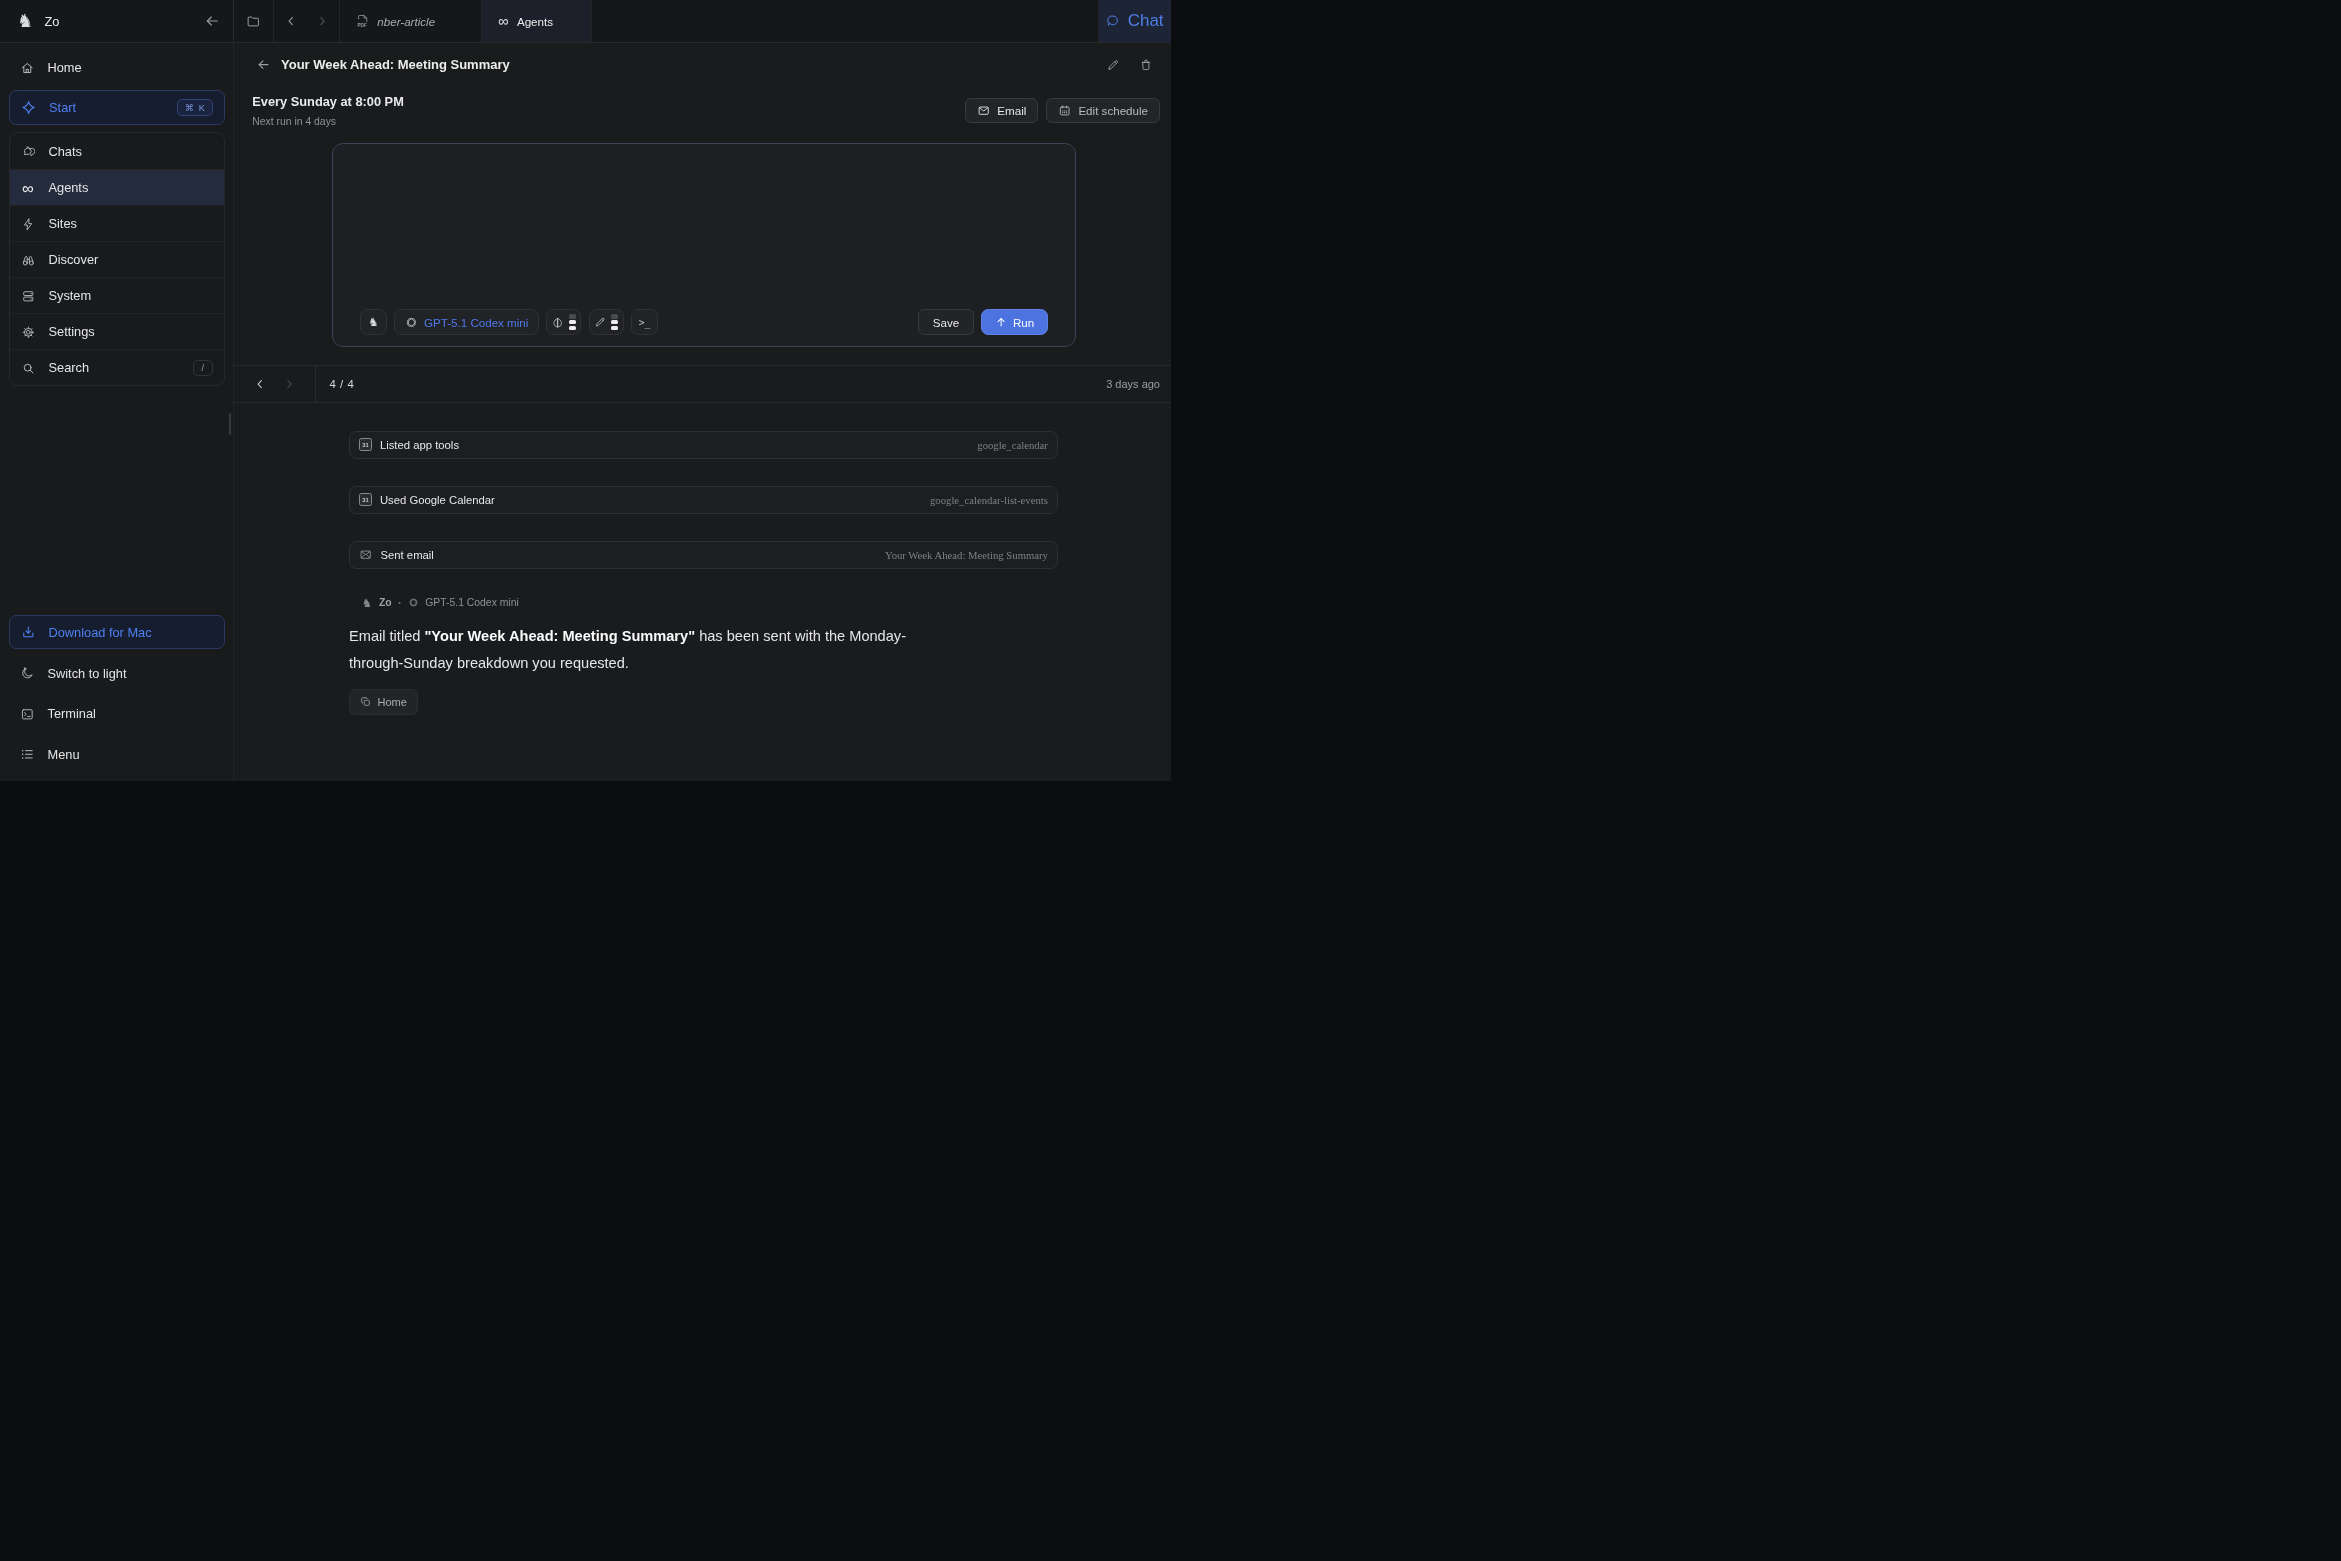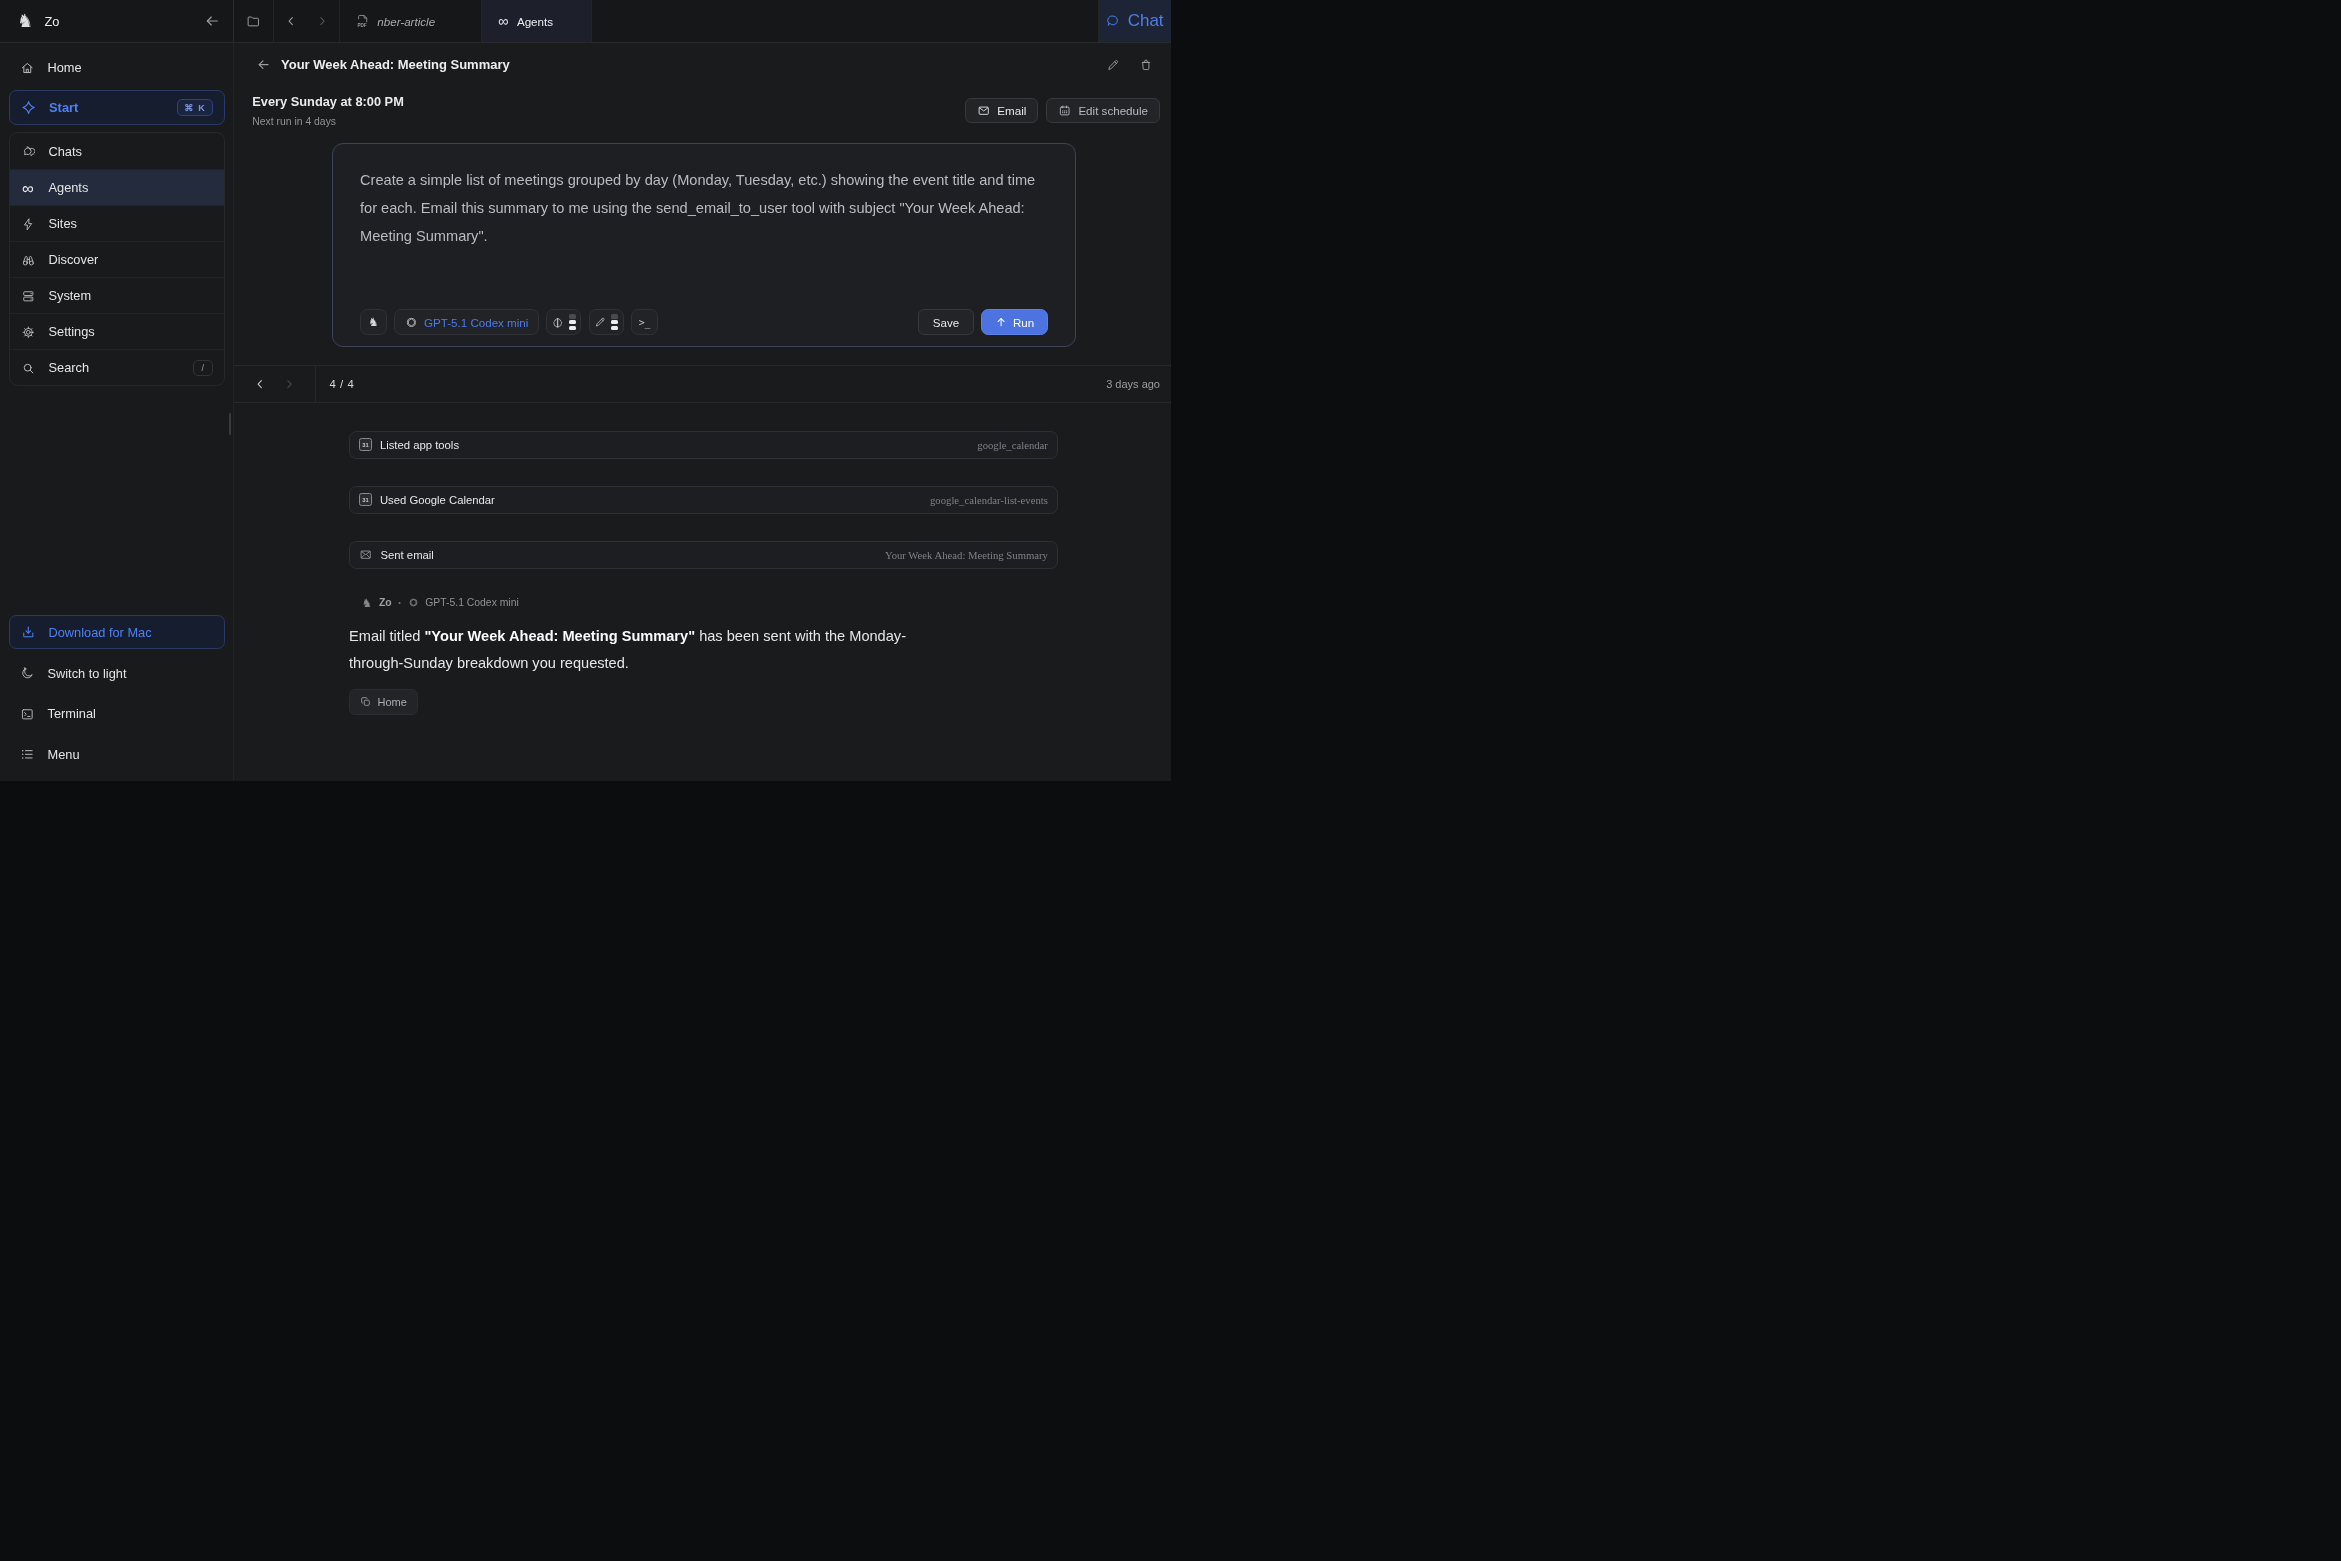--- a/index.html
+++ b/index.html
@@ -27,21 +27,21 @@
   .chat-btn { width:73px; display:flex; align-items:center; justify-content:center; gap:7.3px; background:#1c2435; border:none; border-left:0.6px solid #242527; color:#4e7ee8; font-size:17px; cursor:pointer; }
 
   
   .main { display:flex; height:737px; }
   .sidebar { width:234px; flex:0 0 234px; background:#191a1b; border-right:0.6px solid #232426; padding:7.3px 8.5px 8.5px 8.5px; display:flex; flex-direction:column; position:relative; }
   .content { flex:1; display:flex; flex-direction:column; background:#1a1b1c; }
 
   
   .side-item { display:flex; align-items:center; gap:13.4px; height:35px; padding:0 11px; border-radius:7.3px; cursor:pointer; color:#9da0a5; }
   .side-item .side-label { font-size:12.8px; color:#e4e5e7; }
-  .side-start { height:35px; margin:4.9px 0 7.3px 0; background:#161d2f; border:0.9px solid #2b3a63;font-weight:bold; }
+  .side-start { height:35px; margin:4.9px 0 7.3px 0; background:#161d2f; border:0.9px solid #2b3a63; }
   .side-start .side-label { color:#4f80f0; }
   .kbd { margin-left:auto; display:flex; align-items:center; justify-content:center; gap:4.9px; padding:2.4px 6.7px; border-radius:4.9px; font-size:9.1px; }
   .kbd-blue { border:0.6px solid #32427a; color:#7d95da; background:rgba(38,52,94,.35); }
   .kbd-grey { border:0.6px solid #333437; color:#9b9ea3; min-width:19.5px; }
   .side-group { border:0.9px solid #27282b; border-radius:8.5px; overflow:hidden; }
   .side-group .side-item { border-radius:0; height:36px; }
   .side-group .side-item + .side-item { border-top:0.6px solid #222325; }
   .side-item.selected { background:#242b3d; }
   .side-flex { flex:1; }
   .side-bottom .side-item { height:34px; margin-bottom:6.7px; }
@@ -326,21 +326,20 @@
                 <path d="M8.5 12.4h.01M12 12.4h.01M15.5 12.4h.01M8.5 15.6h.01M12 15.6h.01M15.5 15.6h.01" stroke-width="2.2"></path>
               </svg>
             <span>Edit schedule</span>
           </button>
         </div>
       </div>
 
       <div class="prompt-wrap">
         <div class="prompt-card">
           <div class="prompt-text">
-            <p>Create a simple list of meetings grouped by day (Monday, Tuesday, etc.) showing the event title and time for each. Email this summary to me using the send_email_to_user tool with subject "Your Week Ahead: Meeting Summary".</p>
           </div>
           <div class="prompt-toolbar">
             <button class="tool-chip chip-square">
               <span style="font-size:11.6px;color:#d6d8da">♞</span>
             </button>
             <button class="tool-chip chip-model">
               <svg width="12.8" height="12.8" viewBox="0 0 24 24" fill="none" stroke="#c9cbce" stroke-width="1.4">
                   <circle cx="12" cy="12" r="7.6"></circle>
                   <path d="M12 5.6 17.5 8.8v6.4L12 18.4 6.5 15.2V8.8z"></path>
                 </svg>

